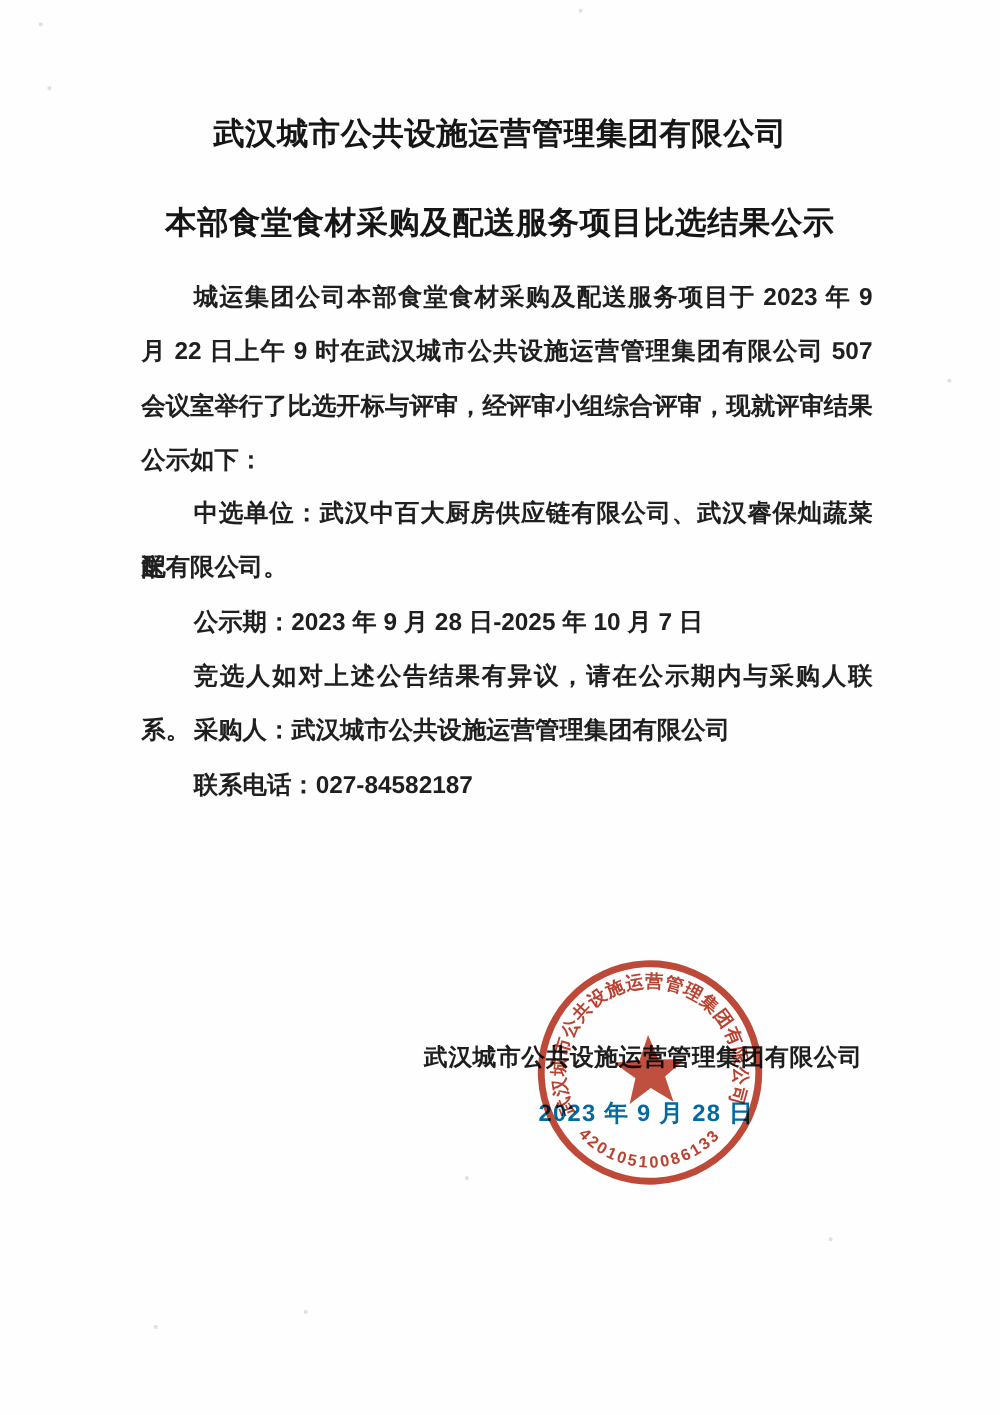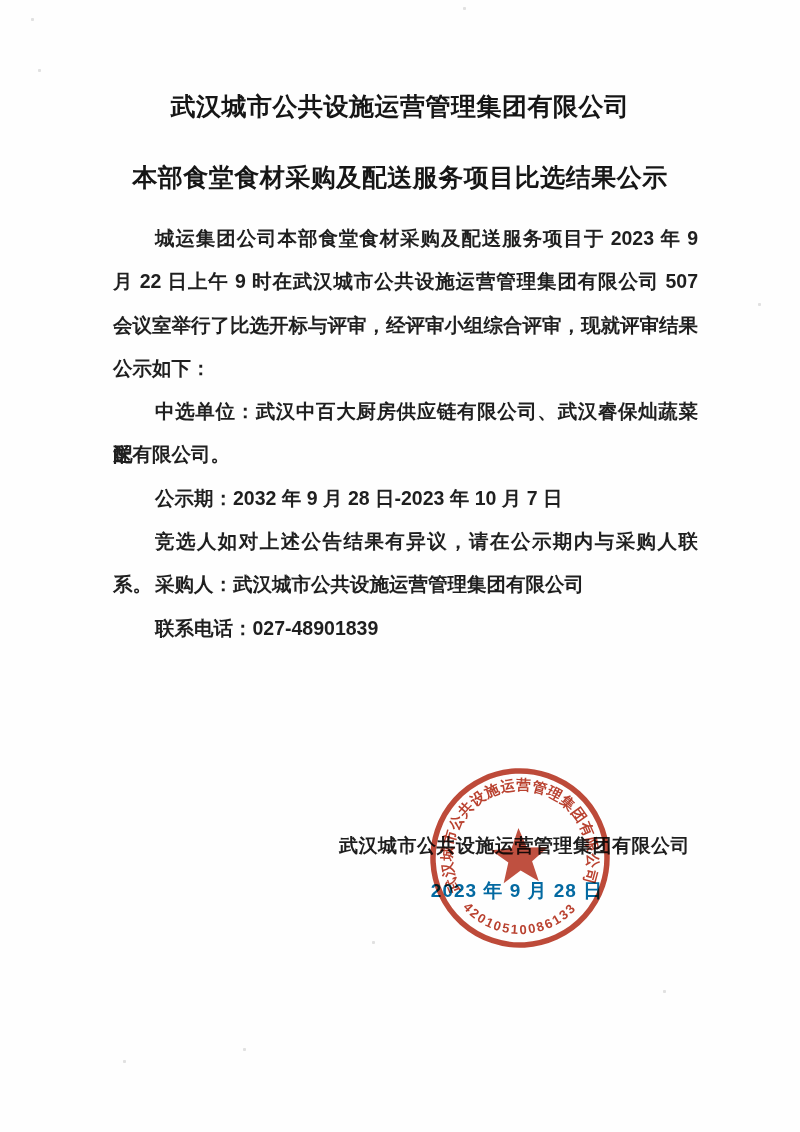--- a/index.html
+++ b/index.html
@@ -67,24 +67,24 @@
   <h1 class="title title-1">武汉城市公共设施运营管理集团有限公司</h1>
   <h1 class="title title-2">本部食堂食材采购及配送服务项目比选结果公示</h1>
 
   <div class="body-block" id="body-lines">
       <div class="body-line indent fill">城运集团公司本部食堂食材采购及配送服务项目于 2023 年 9</div>
       <div class="body-line fill">月 22 日上午 9 时在武汉城市公共设施运营管理集团有限公司 507</div>
       <div class="body-line fill">会议室举行了比选开标与评审，经评审小组综合评审，现就评审结果</div>
       <div class="body-line">公示如下：</div>
       <div class="body-line indent fill">中选单位：武汉中百大厨房供应链有限公司、武汉睿保灿蔬菜配</div>
       <div class="body-line">送有限公司。</div>
-      <div class="body-line indent">公示期：2032 年 9 月 28 日-2023 年 10 月 7 日</div>
+      <div class="body-line indent">公示期：2023 年 9 月 28 日-2025 年 10 月 7 日</div>
       <div class="body-line indent">竞选人如对上述公告结果有异议，请在公示期内与采购人联系。</div>
       <div class="body-line indent">采购人：武汉城市公共设施运营管理集团有限公司</div>
-      <div class="body-line indent">联系电话：027-48901839</div>
+      <div class="body-line indent">联系电话：027-84582187</div>
     </div>
 
   <div class="sig-company">武汉城市公共设施运营管理集团有限公司</div>
   <div class="sig-date">2023 年 9 月 28 日</div>
 
   <svg class="seal" viewBox="0 0 192 192" aria-hidden="true">
     <defs>
       <path id="arcTop" d="M 34.4 124.7 A 68 68 0 1 1 157.6 124.7" fill="none"></path>
       <path id="arcBottom" d="M 36.1 142.8 A 76 76 0 0 0 155.9 142.8" fill="none"></path>
     </defs>

